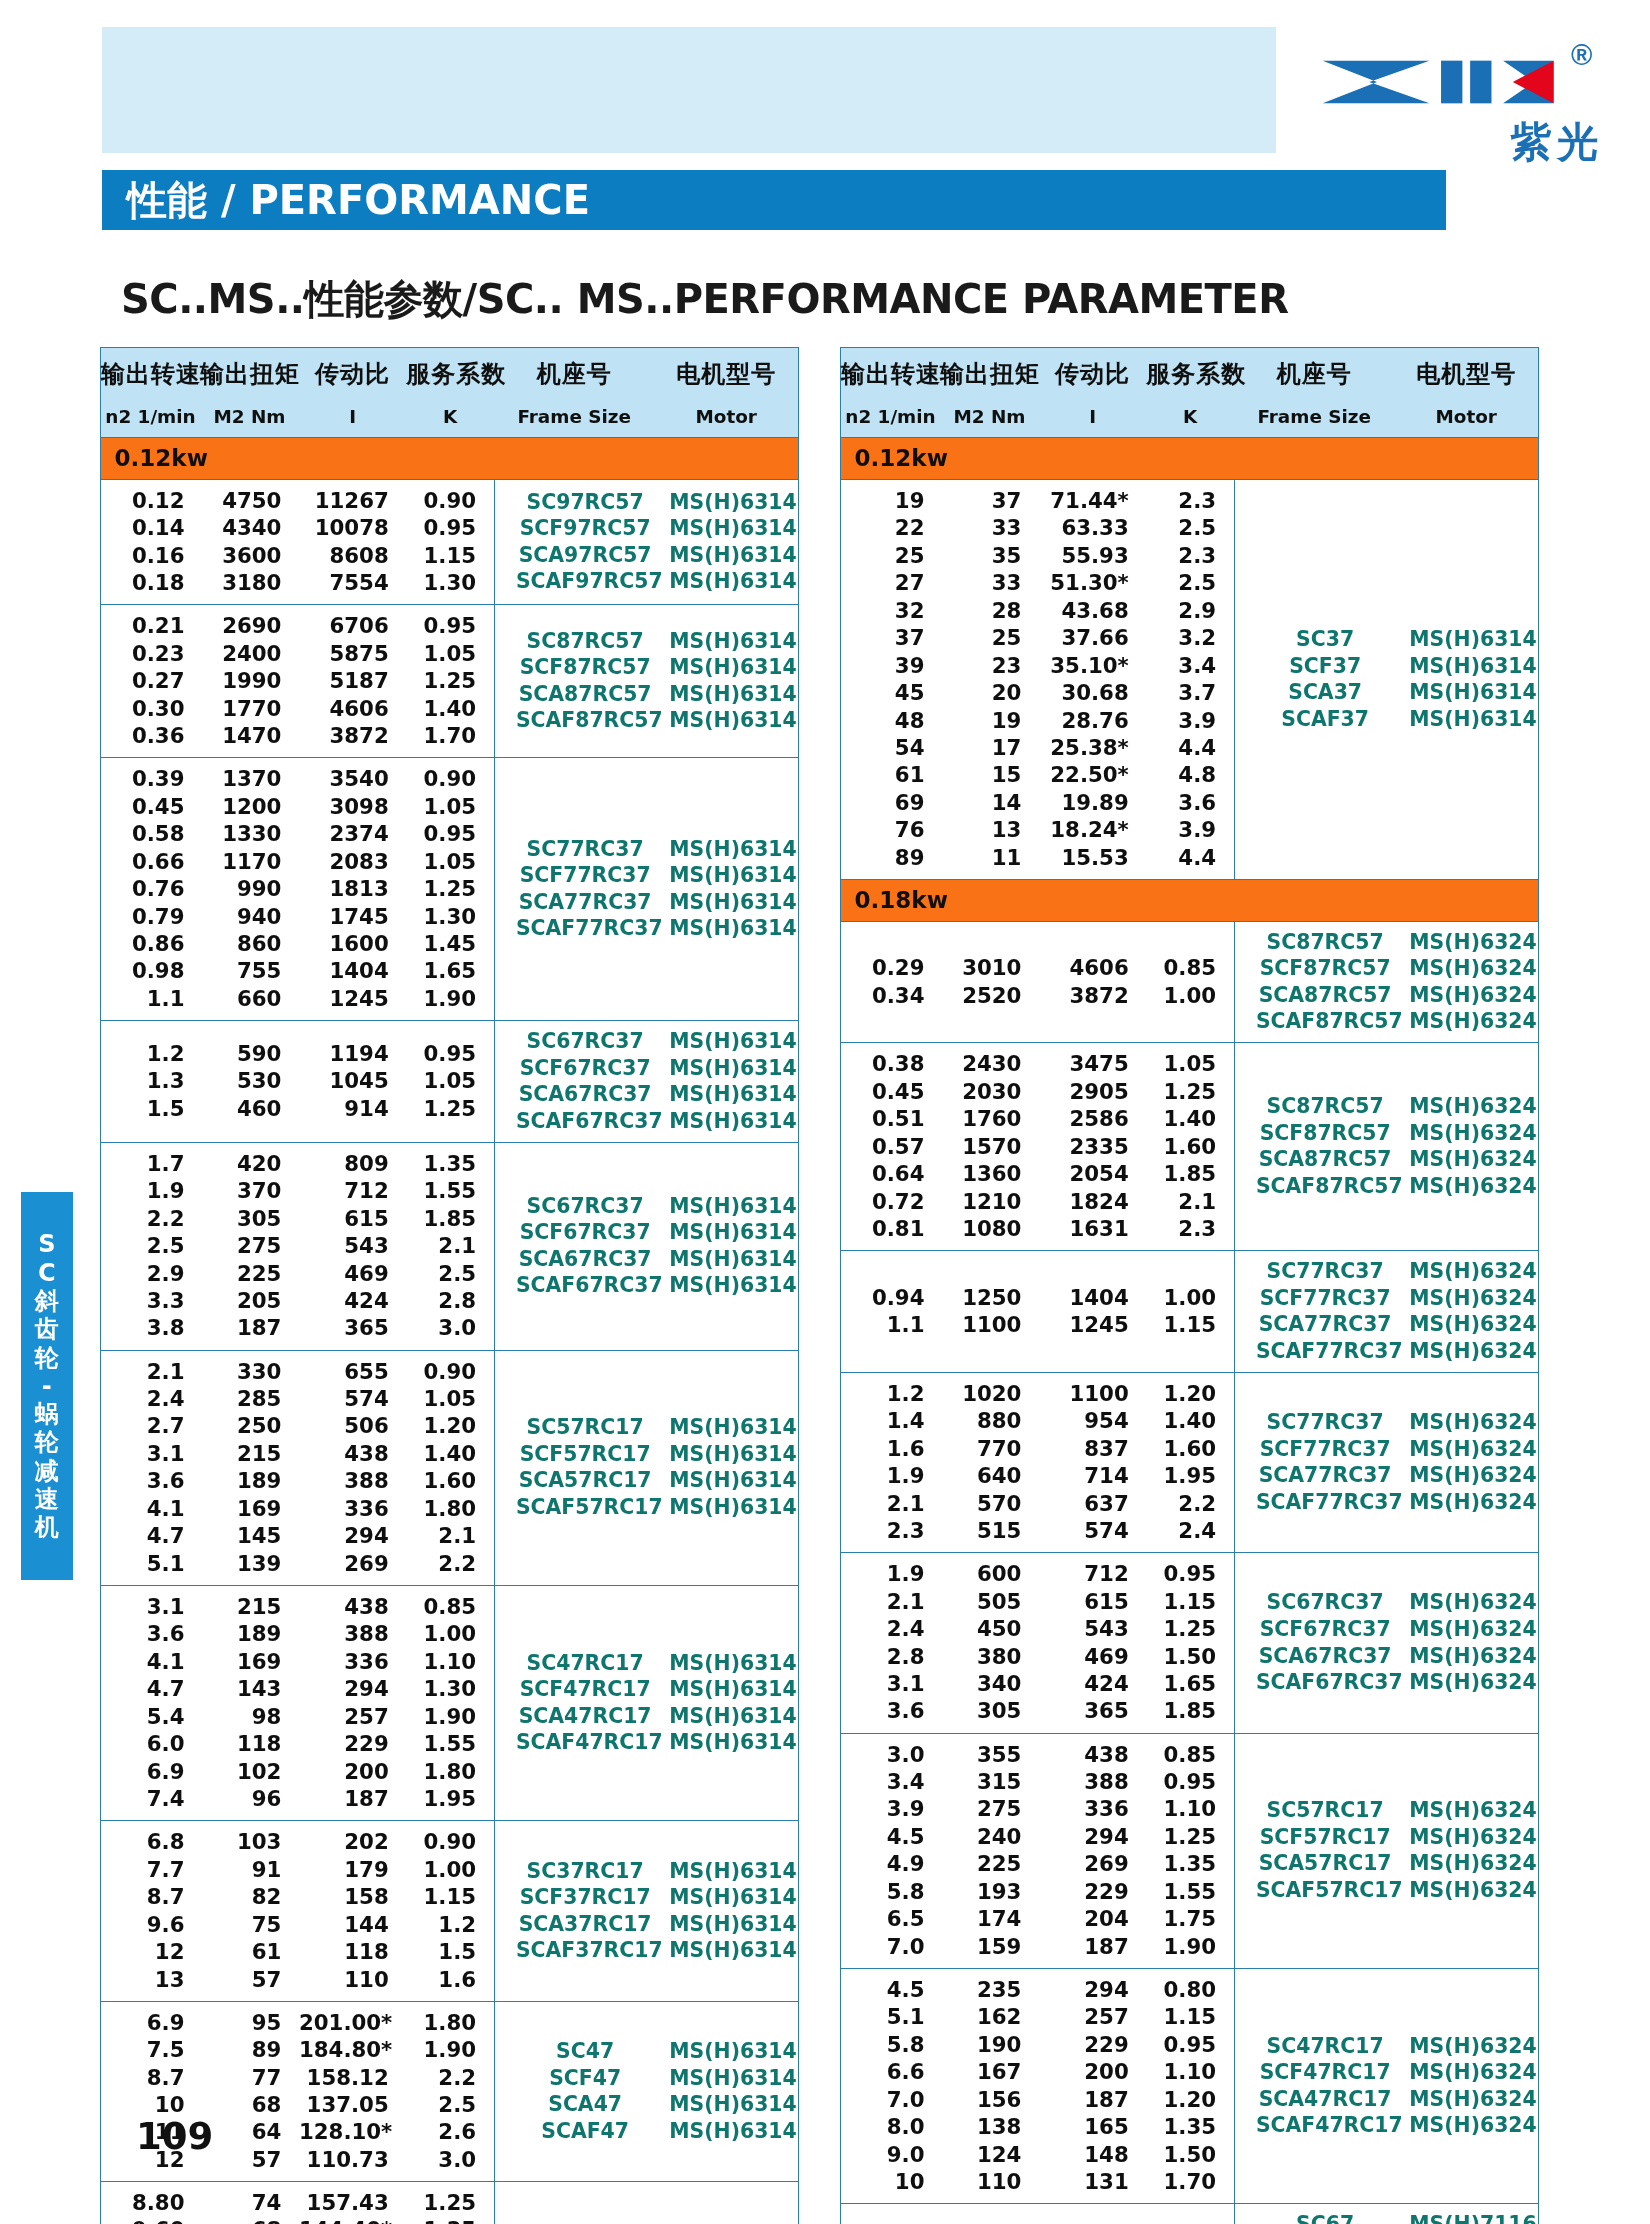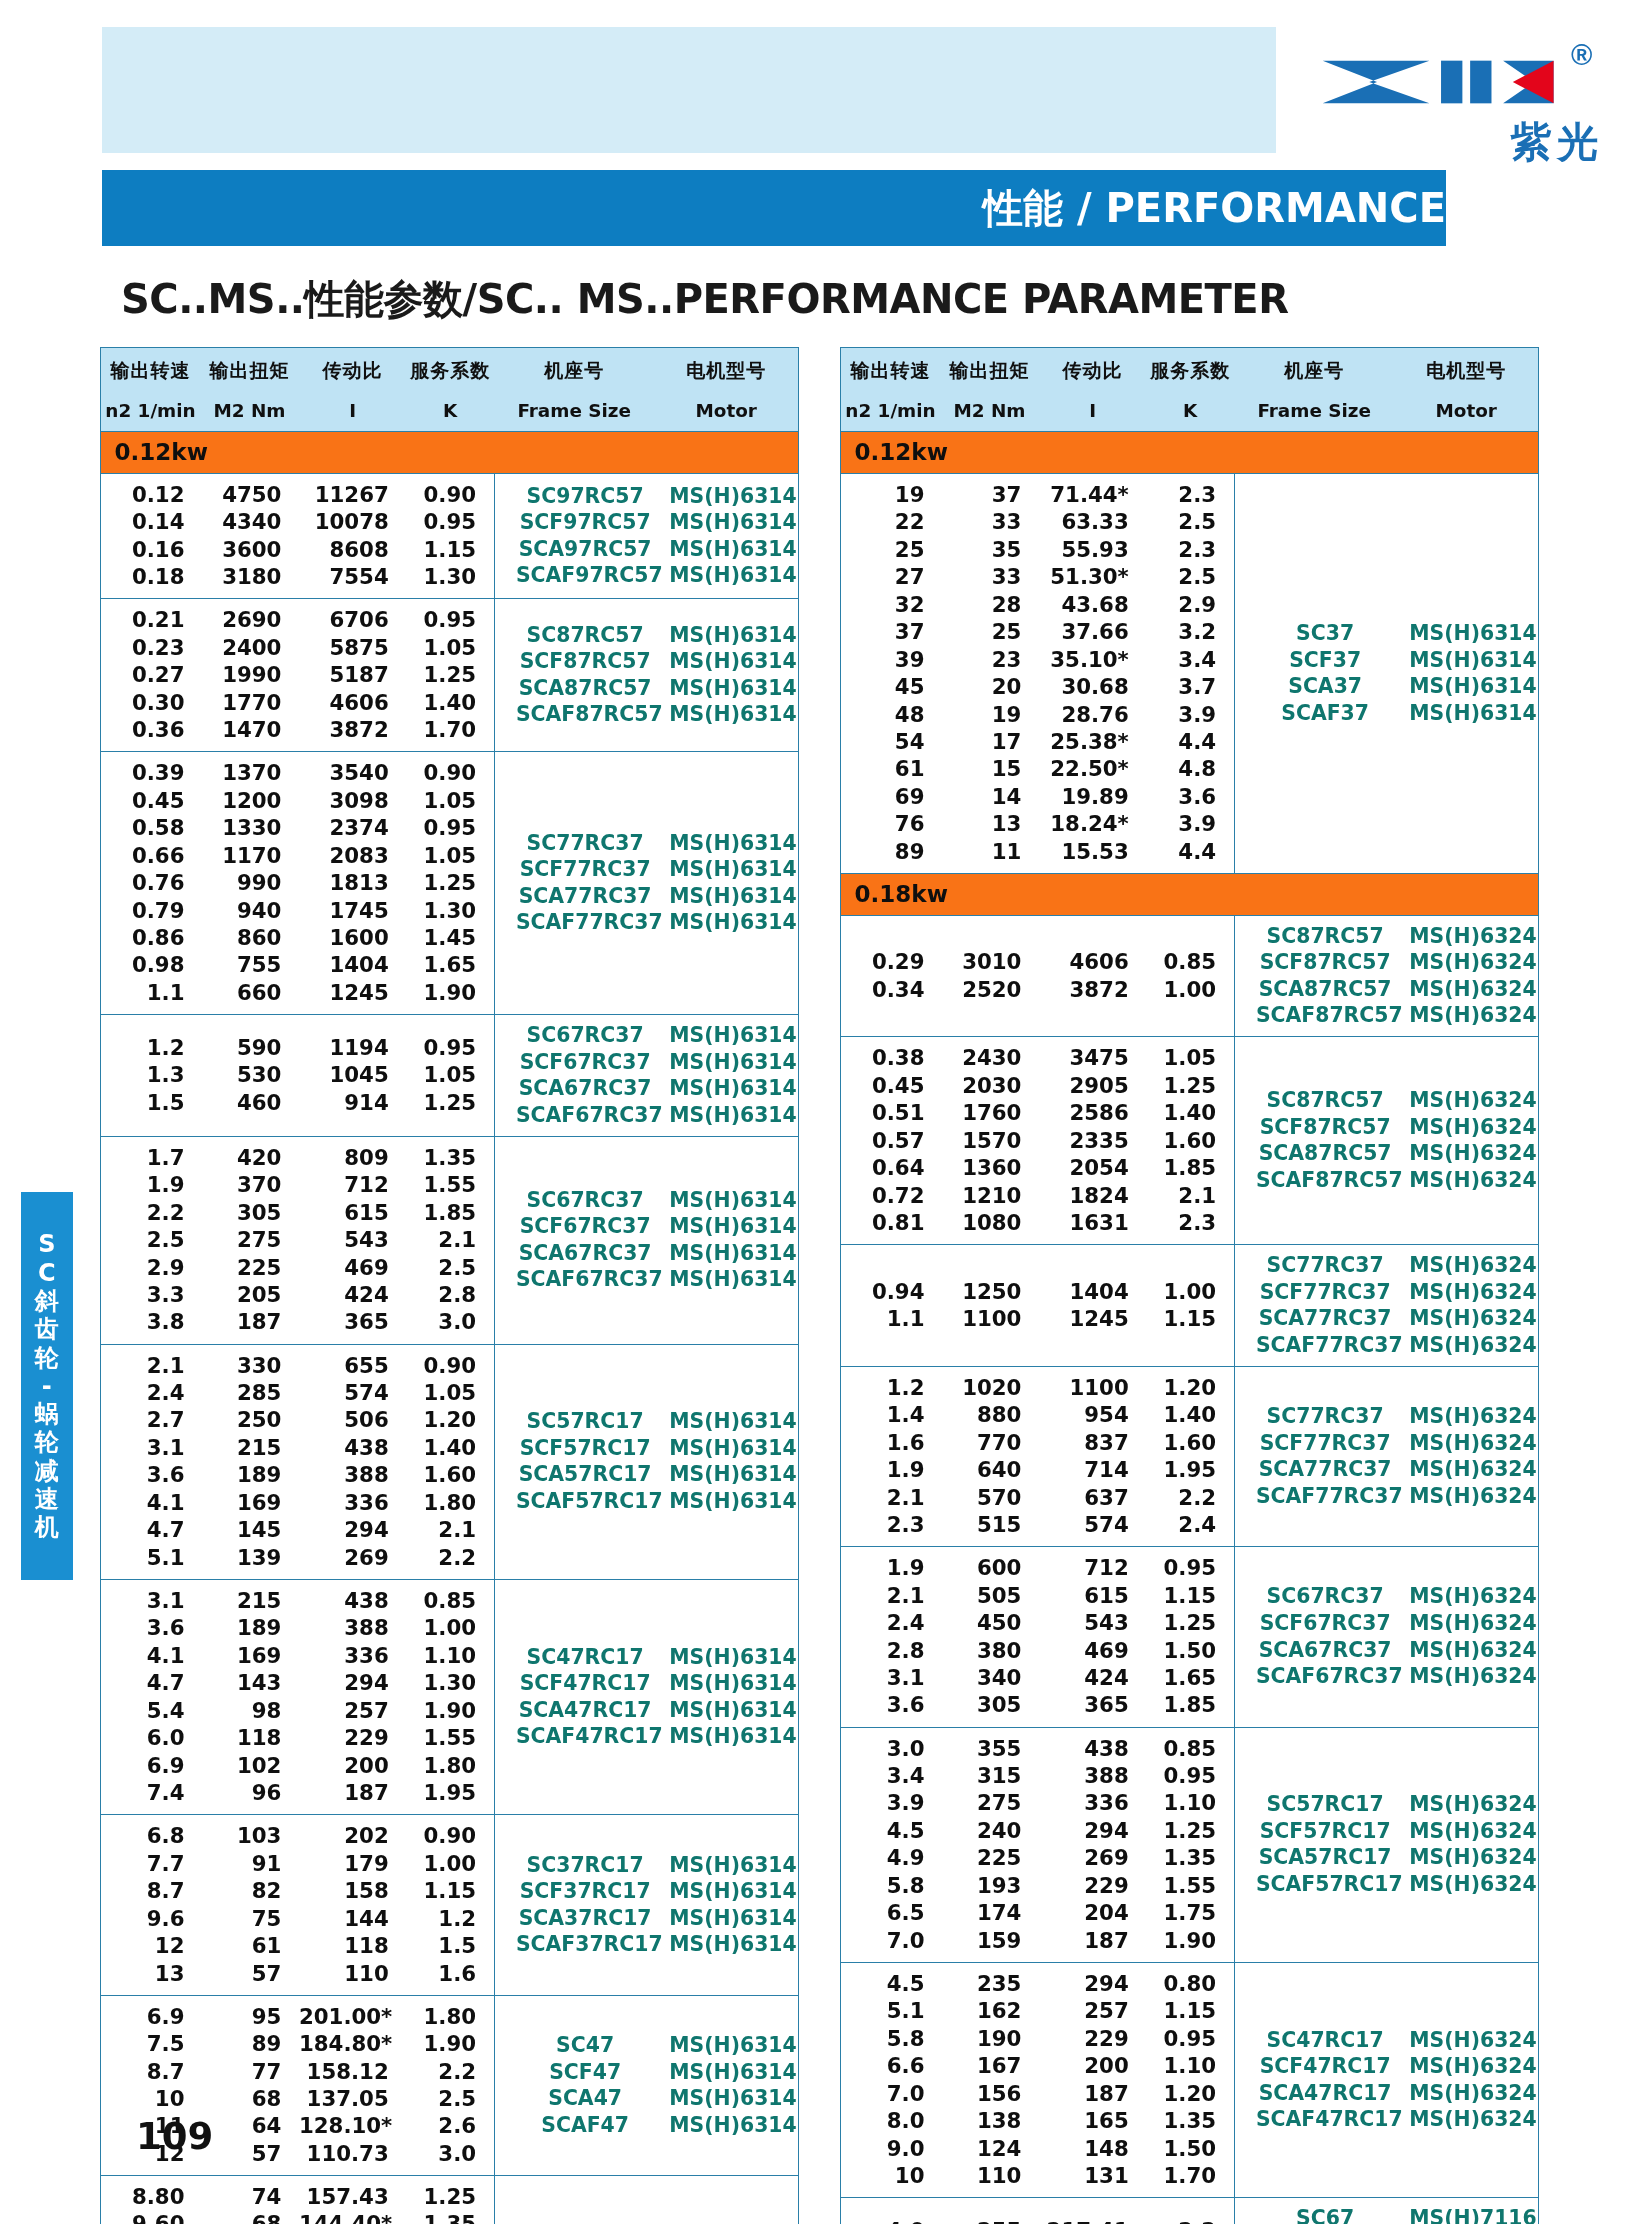--- a/index.html
+++ b/index.html
@@ -31,23 +31,23 @@
   }
   #logo-cn {
     font-size:41px; font-weight:bold; color:#1a6fb5;
     letter-spacing:5.8px; line-height:1.05;
     margin-top:3.9px;
     font-family:"DejaVu Sans", sans-serif;
   }
 
   #title-bar {
     position:absolute; left:102px; top:170px;
-    width:1344px; height:76px;
+    width:1344px; height:60px;
     background:#0d7dc1;
-    display:flex; align-items:center;justify-content:flex-end;
+    display:flex; align-items:center;
   }
   #title-bar .txt {
     color:#ffffff; font-weight:bold; font-size:40px;
     padding-left:25px; letter-spacing:0px;
     font-family:"DejaVu Sans", sans-serif;
     white-space:nowrap;
   }
 
   #subtitle {
     position:absolute; left:121px; top:272px;
@@ -102,21 +102,21 @@
   table.perf col.c6 { width:20.6%; }
 
   thead td {
     background:#bfe3f4;
     text-align:center;
     vertical-align:middle;
     padding:9.7px 0 10.7px 0;
     border-bottom:1.9px solid #2a7fa8;
   }
   .hcn {
-    font-size:19px; font-weight:bold; color:#101010;
+    font-size:24px; font-weight:bold; color:#101010;
     font-family:"DejaVu Sans", sans-serif;
     letter-spacing:1px;
     white-space:nowrap;
   }
   .hen {
     font-size:18.4px; font-weight:bold; color:#101010;
     font-family:"DejaVu Sans", sans-serif;
     margin-top:16px;
     white-space:nowrap;
   }

